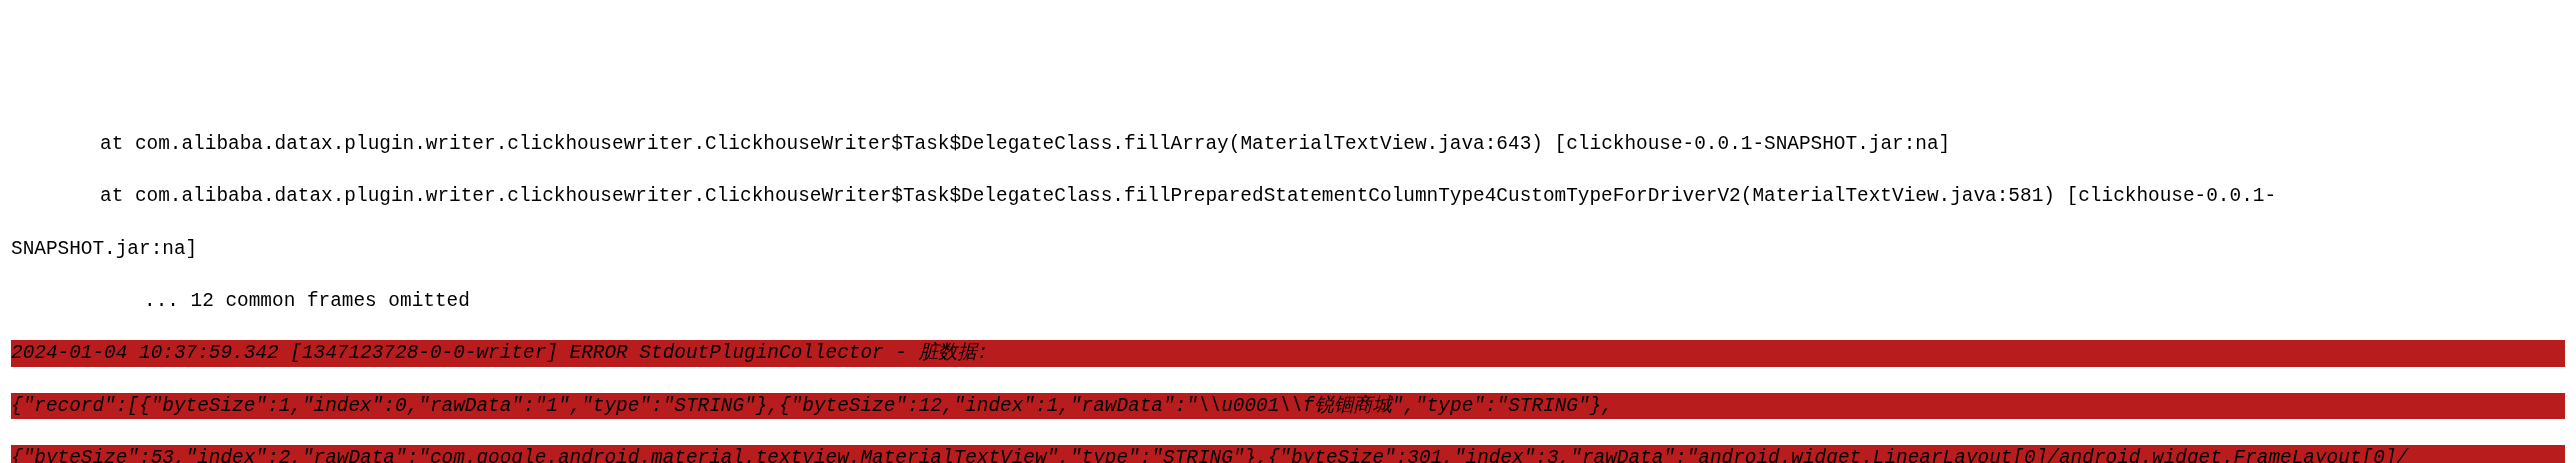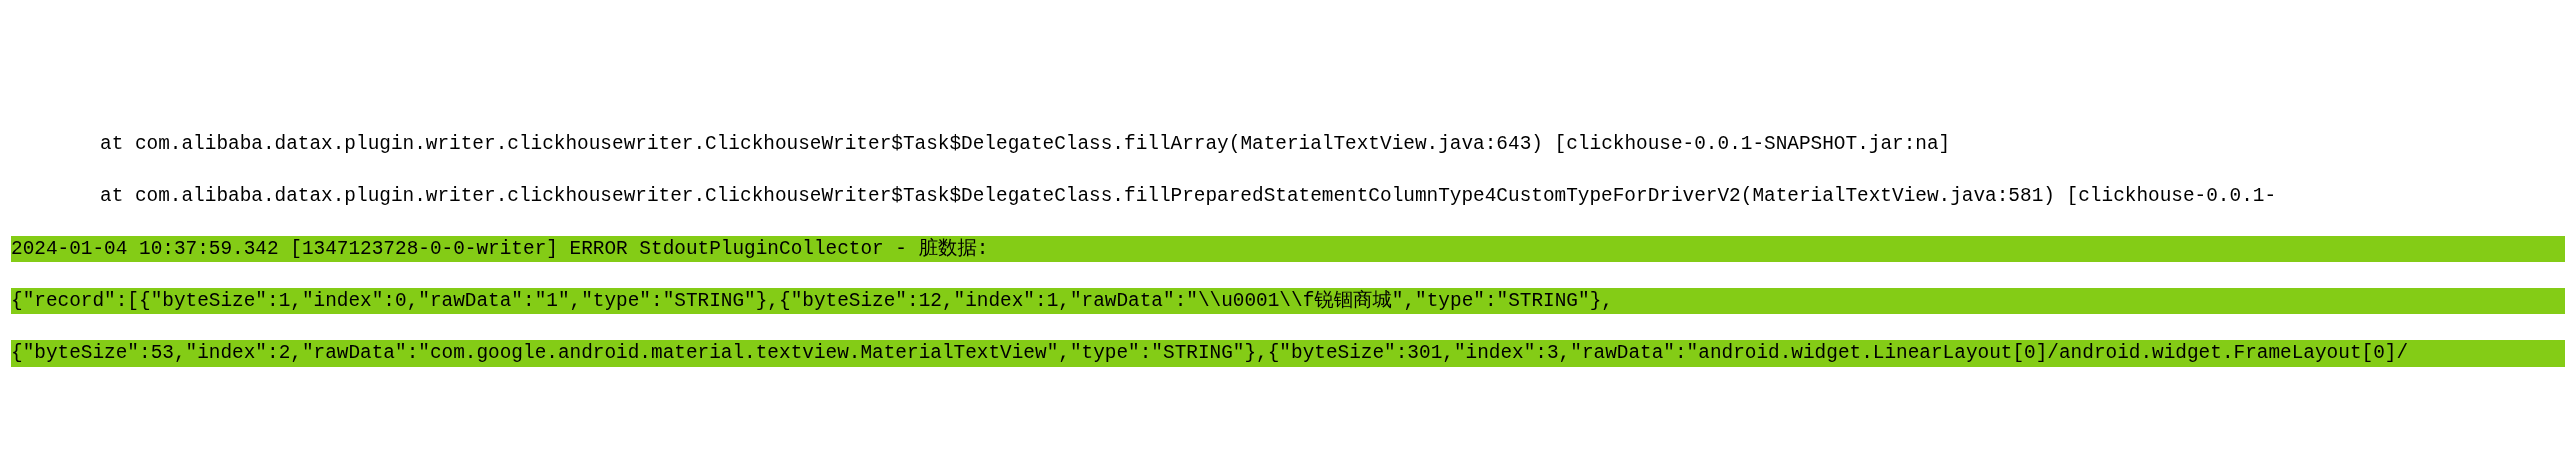--- a/index.html
+++ b/index.html
@@ -17,21 +17,22 @@
       overflow-x: auto;
       width: 2576px;
     }
     .log-container {
       padding: 0 11px;
     }
     .line {
       display: block;
     }
     .highlighted {
-      background-color: #84cc16;
+      background-color: #b91c1c;
+      font-style: italic;
     }
     .indent-at {
       padding-left: 89px;
     }
     .indent-dots {
       padding-left: 133px;
     }
     .err-underline {
       text-decoration-style: dotted;
       text-decoration-color: #ff4444;
@@ -40,20 +41,22 @@
     }
   </style>
 </head>
 <body>
 
 
 
 <div class="log-container">
 <span class="line indent-at"><span>at </span><span class="err-underline">com.alibaba.datax.plugin.writer.clickhousewriter.ClickhouseWriter$Task$DelegateClass.fillArray</span><span>(</span><span class="err-underline">MaterialTextView.java:643</span><span>) [</span><span>clickhouse-0.0.1-SNAPSHOT.jar:na</span><span>]</span></span>
 <span class="line indent-at"><span>at </span><span class="err-underline">com.alibaba.datax.plugin.writer.clickhousewriter.ClickhouseWriter$Task$DelegateClass.fillPreparedStatementColumnType4CustomTypeForDriverV2</span><span>(</span><span class="err-underline">MaterialTextView.java:581</span><span>) [</span><span>clickhouse-0.0.1-</span></span>
+<span class="line"><span>SNAPSHOT.jar:na</span><span>]</span></span>
+<span class="line indent-dots">... 12 common frames omitted</span>
 <span class="line highlighted">2024-01-04 10:37:59.342 [1347123728-0-0-writer] ERROR StdoutPluginCollector - 脏数据:</span>
 <span class="line highlighted">{"record":[{"byteSize":1,"index":0,"rawData":"1","type":"STRING"},{"byteSize":12,"index":1,"rawData":"\\u0001\\f锐锢商城","type":"STRING"},</span>
 <span class="line highlighted">{"byteSize":53,"index":2,"rawData":"com.google.android.material.textview.MaterialTextView","type":"STRING"},{"byteSize":301,"index":3,"rawData":"android.widget.LinearLayout[0]/android.widget.FrameLayout[0]/</span>
 
 
 
 
 
 
 </div>

